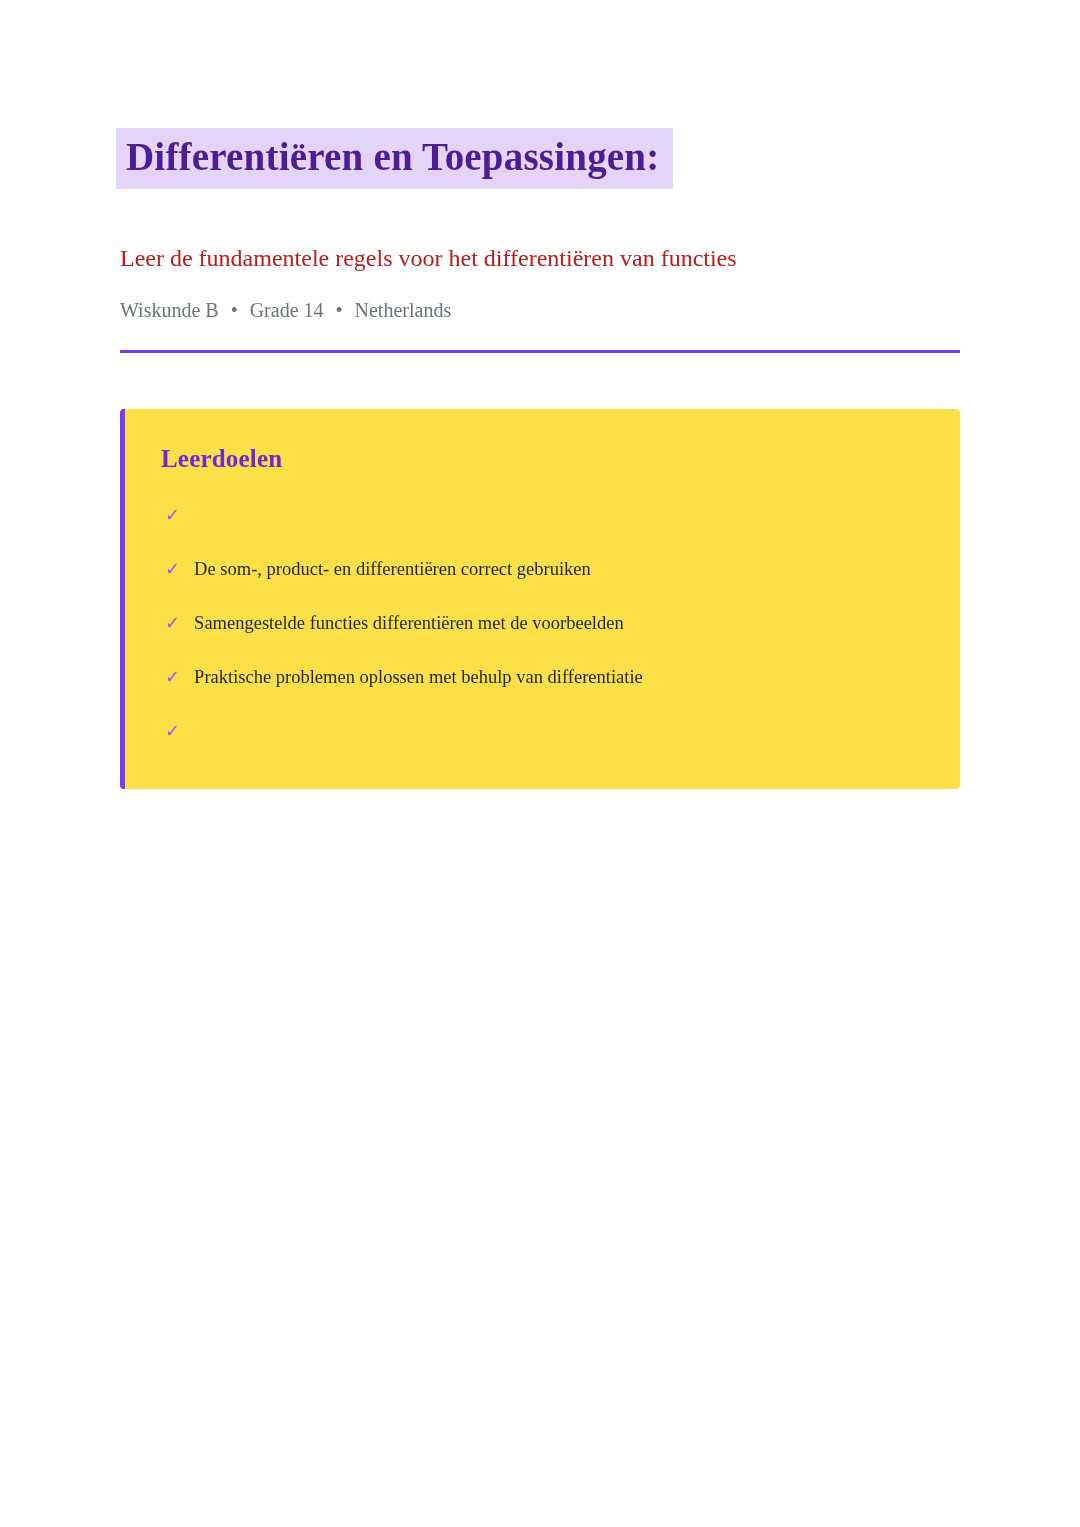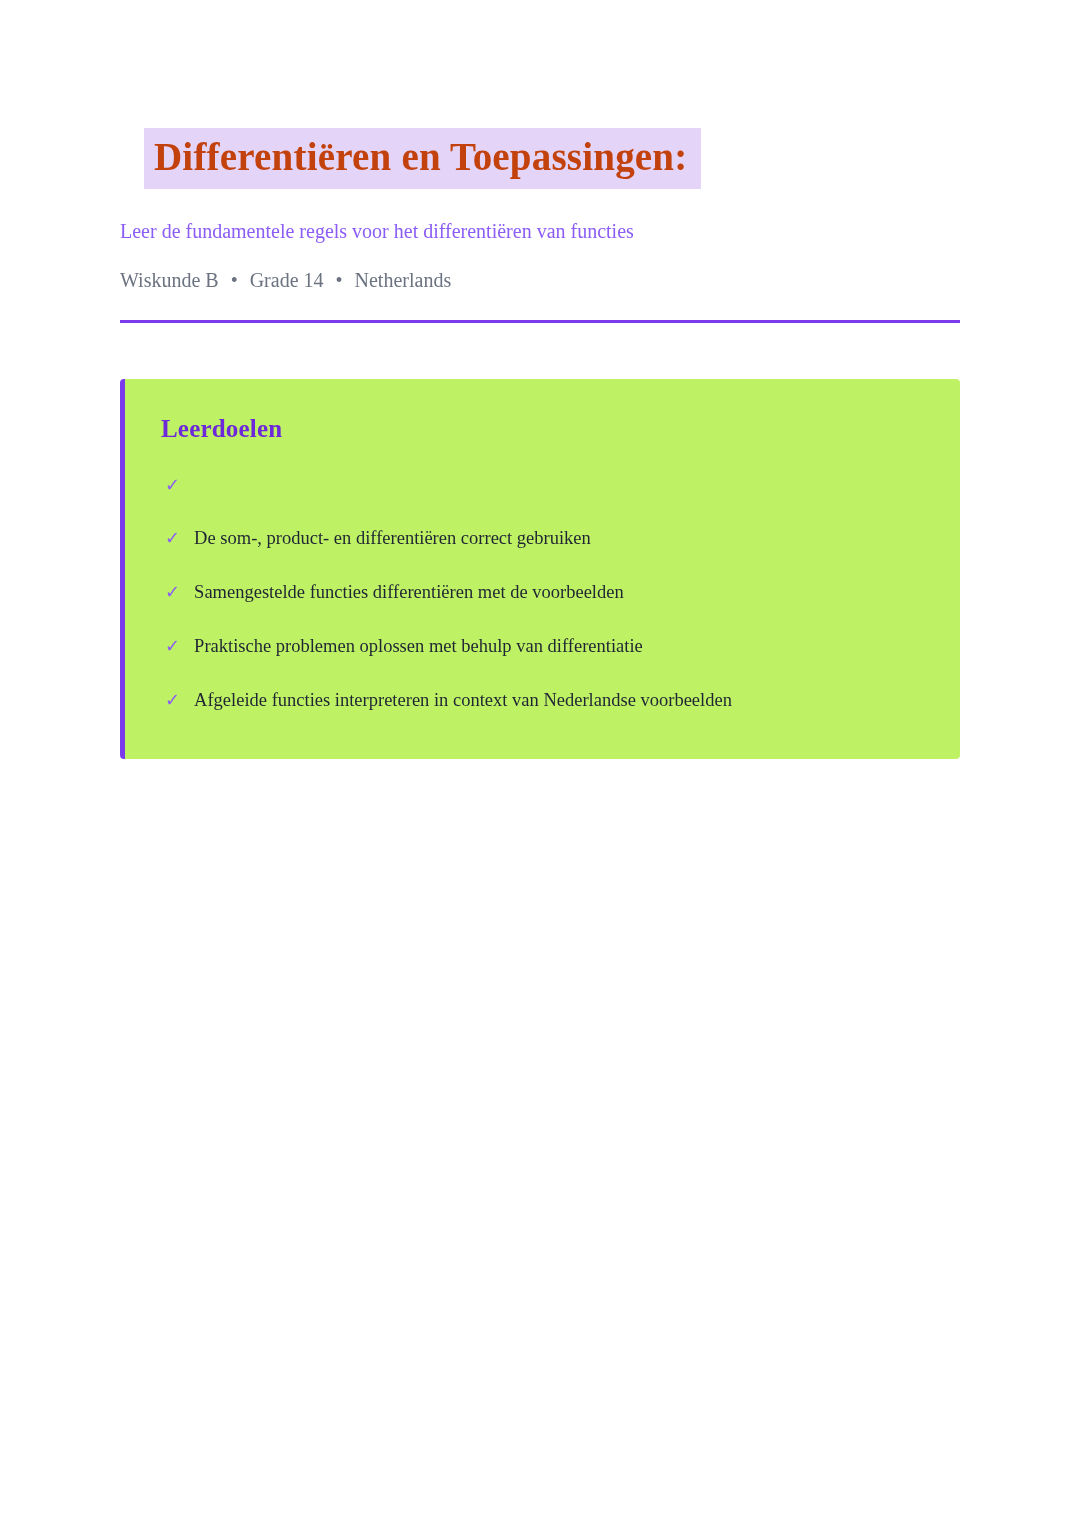--- a/index.html
+++ b/index.html
@@ -15,37 +15,36 @@
       min-height: 1527px;
       background: #ffffff;
       padding: 128px 120px 60px 120px;
     }
 
     
     .doc-title {
       font-size: 39px;
       font-weight: 700;
       line-height: 1.15;
-      color: #c2410c;
+      color: #4c1d95;
       letter-spacing: 0.2px;
-      margin-left: 28px;
     }
 
     .title-line {
       display: inline-block;
       background: #e4d4f7;
       padding: 7px 14px 9px 10px;
       margin-bottom: 14px;
       margin-left: -4px;
     }
 
     .doc-subtitle {
-      margin-top: 14px;
-      font-size: 20px;
-      color: #8b5cf6;
+      margin-top: 39px;
+      font-size: 24px;
+      color: #b91c1c;
       line-height: 1.4;
     }
 
     .doc-meta {
       margin-top: 24px;
       font-size: 20px;
       color: #6b7280;
     }
 
     .meta-dot {
@@ -57,21 +56,21 @@
     .doc-rule {
       margin-top: 28px;
       border: none;
       border-top: 3px solid #7c3aed;
       width: 100%;
     }
 
     
     .objectives-card {
       margin-top: 56px;
-      background: #bef264;
+      background: #fde047;
       border-left: 5px solid #7c3aed;
       border-radius: 4px;
       padding: 36px 40px 46px 36px;
     }
 
     .objectives-heading {
       font-size: 25px;
       font-weight: 700;
       color: #6d28d9;
       letter-spacing: 0.2px;
@@ -144,19 +143,18 @@
         <span class="objective-text">Samengestelde functies differentiëren met de voorbeelden</span>
       </li>
 
       <li class="objective-item">
         <span class="check">✓</span>
         <span class="objective-text">Praktische problemen oplossen met behulp van differentiatie</span>
       </li>
 
       <li class="objective-item">
         <span class="check">✓</span>
-        <span class="objective-text">Afgeleide functies interpreteren in context van Nederlandse voorbeelden</span>
       </li>
 
     </ul>
   </section>
 
 </div>
 
 </body></html>

